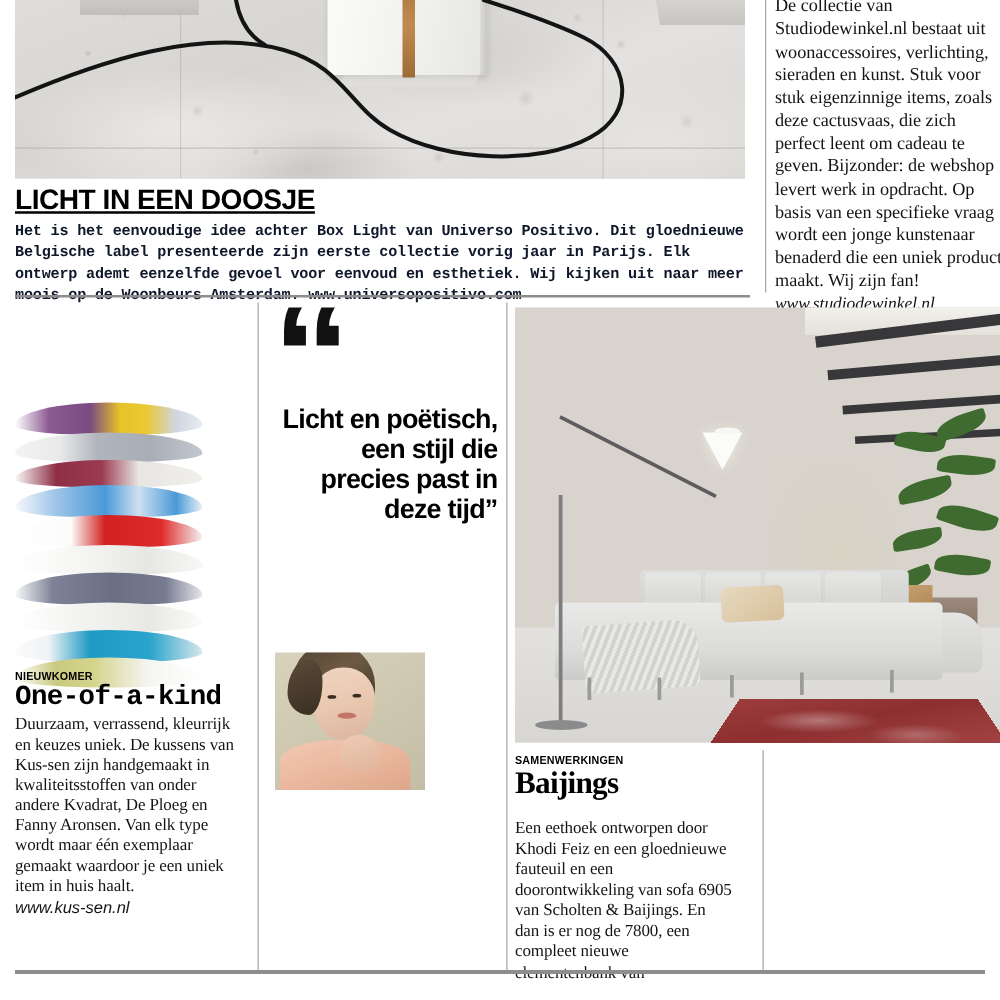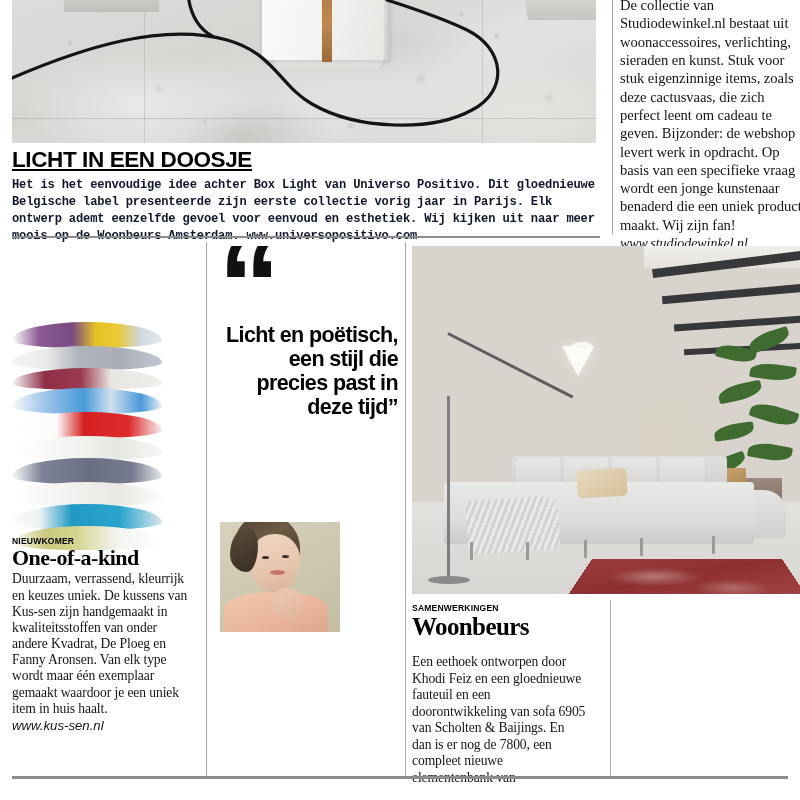--- a/index.html
+++ b/index.html
@@ -159,21 +159,21 @@
     font-family: "Liberation Sans", sans-serif;
     font-weight: 700;
     font-size: 9.3px;
     letter-spacing: 0.2px;
     color: #000;
     margin: 0 0 1px 0;
     transform: scaleX(0.92);
     transform-origin: left center;
   }
   .article-title {
-    font-family: Liberation Serif, serif;
+    font-family: Liberation Mono, monospace;
     font-weight: 700;
     font-size: 22px;
     letter-spacing: -0.5px;
     line-height: 1.02;
     color: #000;
     margin: 0 0 2px 0;
   }
   .serif-body {
     font-family: "Liberation Serif", serif;
     font-size: 13.6px;
@@ -521,21 +521,21 @@
 
     <div id="lamp-arm"></div>
     <div id="lamp-pole"></div>
     <div id="lamp-foot"></div>
     <div id="lamp-shade"></div>
     <div id="lamp-shade-top"></div>
   </div>
 
   <div class="abs" id="droomsofa">
     <p class="section-label">SAMENWERKINGEN</p>
-    <h2 class="droom-title">Woonbeurs</h2>
+    <h2 class="droom-title">Baijings</h2>
     <div class="droom-cols">
       <div class="droom-col">
         <p>Een eethoek ontworpen door Khodi Feiz en een gloednieuwe fauteuil en een doorontwikkeling van sofa 6905 van Scholten &amp; Baijings. En dan is er nog de 7800, een compleet nieuwe elementenbank van</p>
       </div>
     </div>
   </div>
 
   <div class="hrule" style="left:12px; top:776px; width:776px; height:3px;"></div>
 
 </div>

